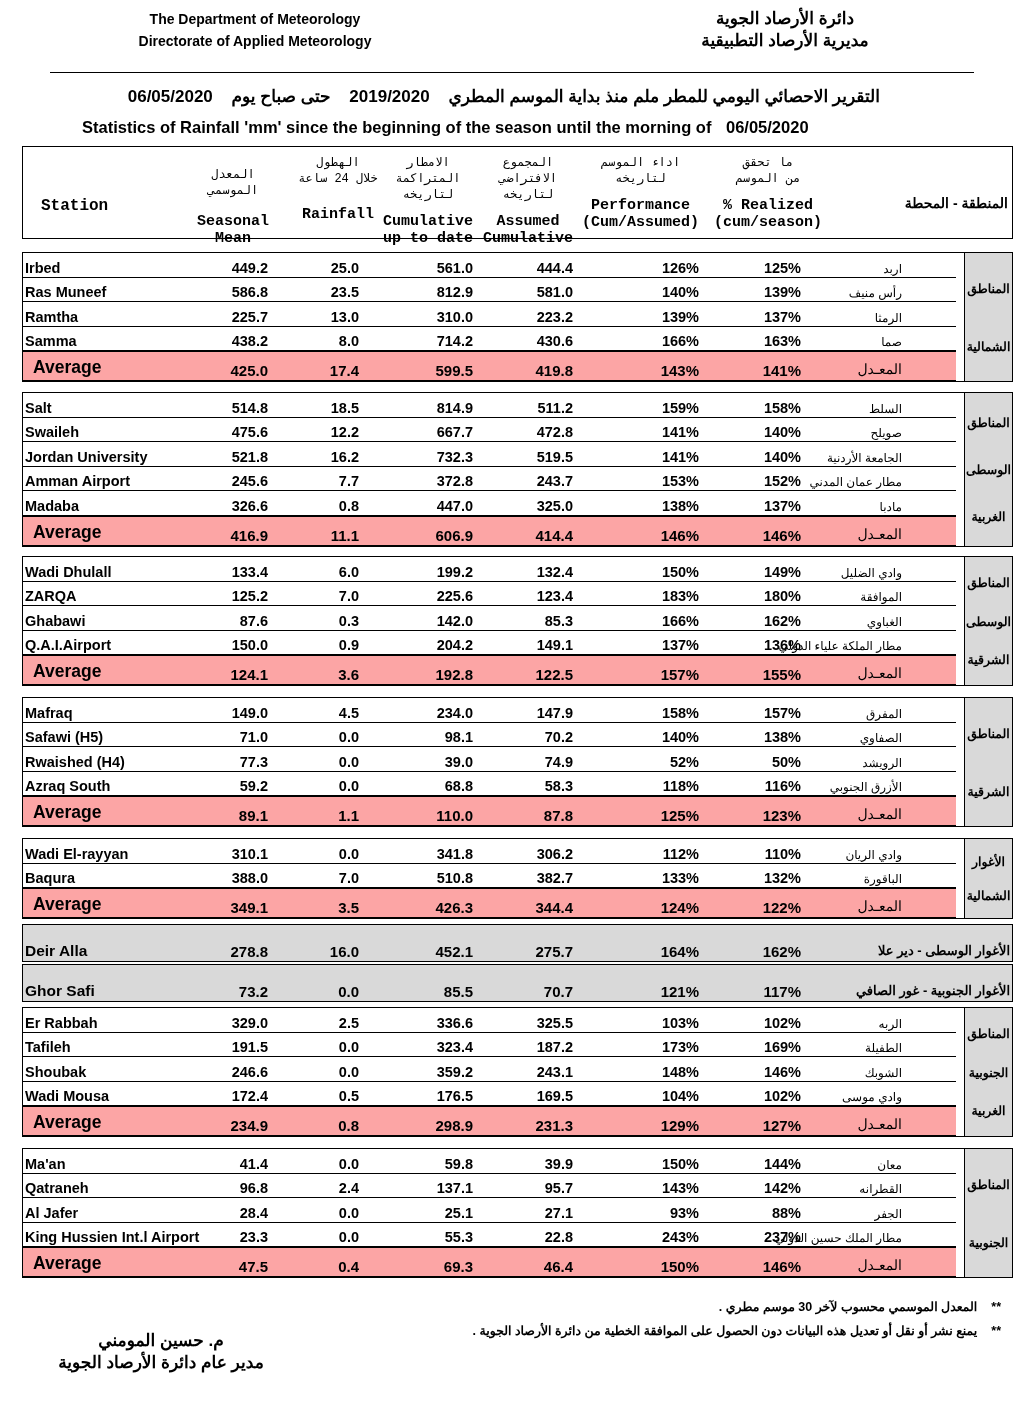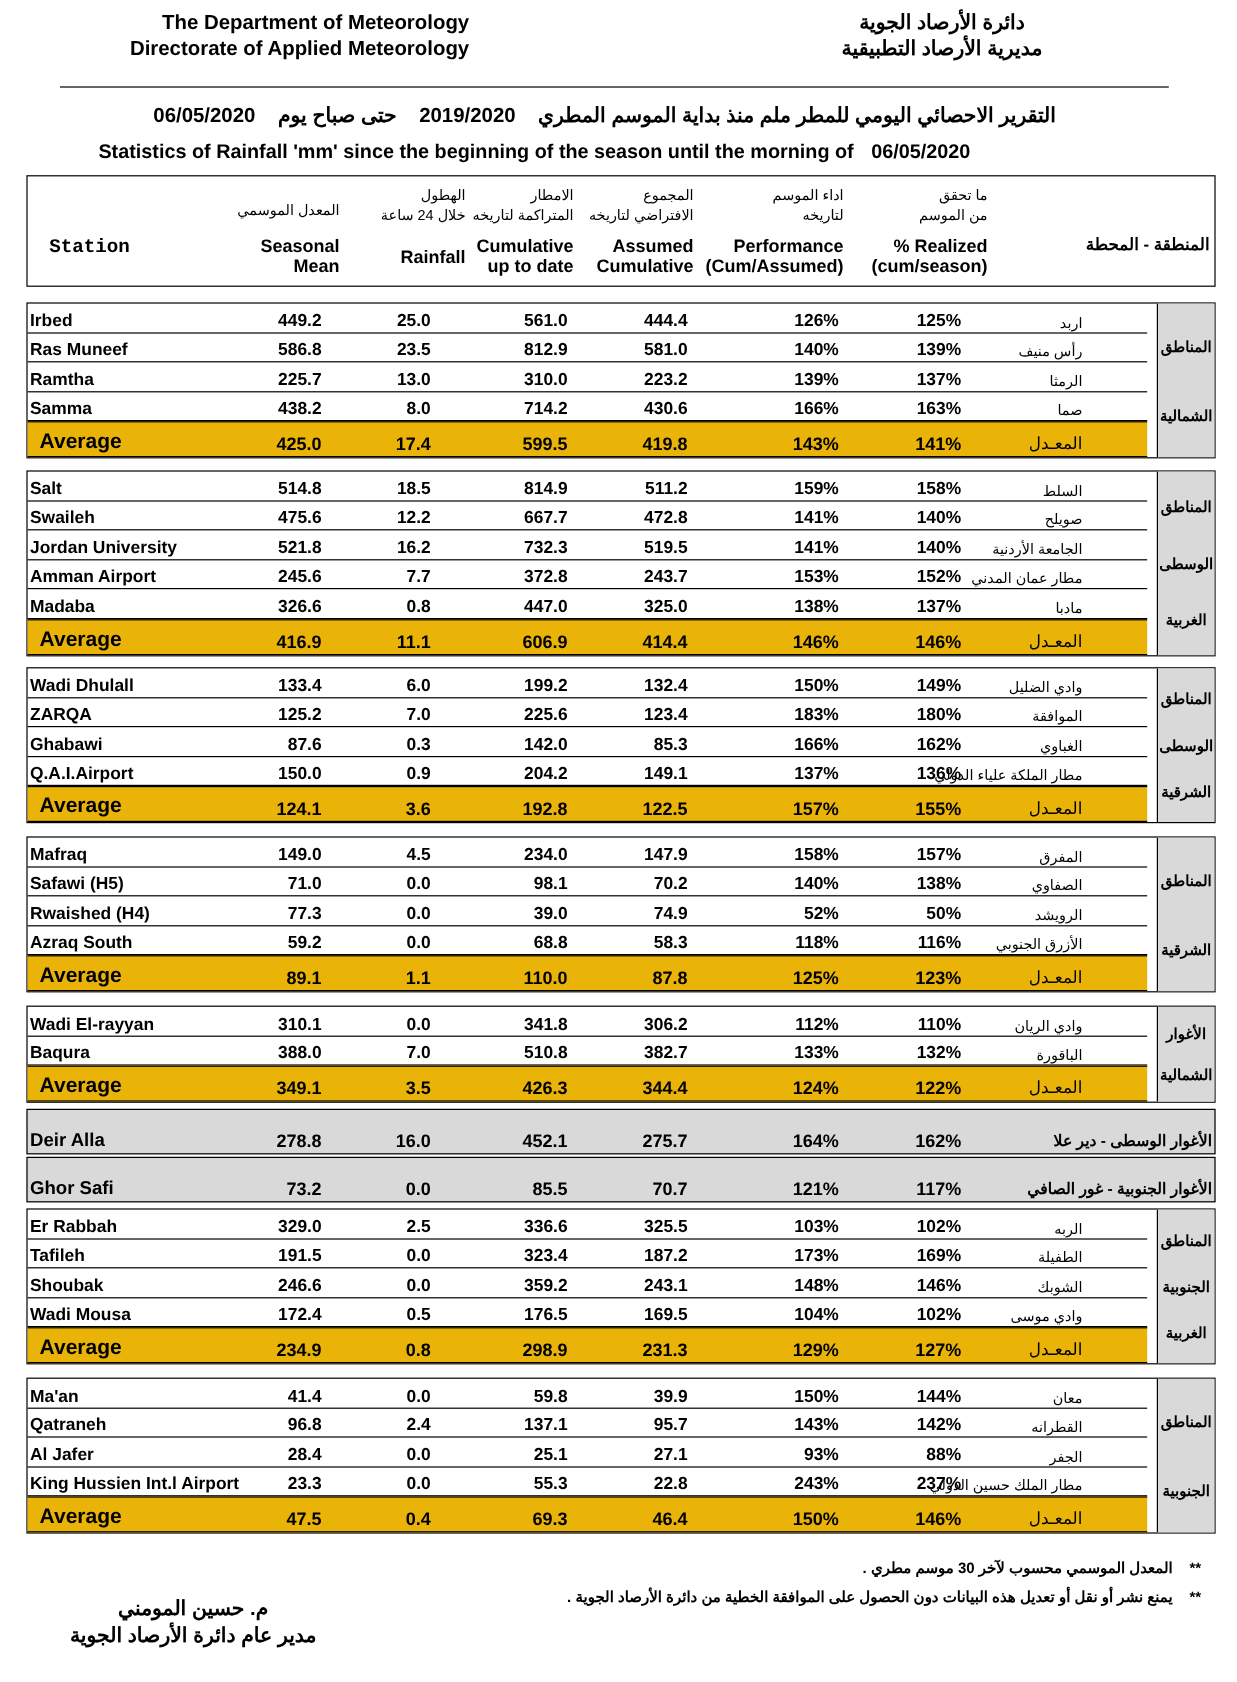--- a/index.html
+++ b/index.html
@@ -1,37 +1,37 @@
 <!DOCTYPE html>
 <html><head>
 <meta charset="utf-8">
 <style>
   * { box-sizing: border-box; margin: 0; padding: 0; }
   body { width: 1031px; height: 1402px; background: #fff; font-family: "Liberation Sans", sans-serif; color: #000; position: relative; overflow: hidden; }
-  .hdr-en { position: absolute; left: 81px; top: 8px; width: 310px; text-align: right; font-weight: bold; font-size: 17px; line-height: 22px; }
+  .hdr-en { position: absolute; left: 100px; top: 8px; width: 310px; text-align: center; font-weight: bold; font-size: 14px; line-height: 22px; }
   .hdr-ar { position: absolute; left: 680px; top: 8px; width: 210px; text-align: center; font-weight: bold; font-size: 17px; line-height: 22px; direction: rtl; }
   .hr { position: absolute; left: 50px; top: 72px; width: 924px; height: 0; border-top: 1.5px solid #000; }
   .title-ar { position: absolute; left: 100px; top: 86px; width: 780px; direction: rtl; font-weight: bold; font-size: 17px; white-space: nowrap; }
   .title-ar span { margin-left: 14px; }
   .title-en { position: absolute; left: 82px; top: 118px; font-weight: bold; font-size: 16.5px; white-space: nowrap; }
   .title-en .date { margin-left: 10px; }
 
   .colhdr { position: absolute; left: 22px; top: 146px; width: 991px; height: 93px; border: 1.5px solid #000; }
-  .colhdr .c { position: absolute; text-align: right; font-weight: bold; }
+  .colhdr .c { position: absolute; text-align: center; font-weight: bold; font-family: Liberation Mono, monospace; }
   .colhdr .ar { font-size: 12px; line-height: 16px; direction: rtl; font-weight: normal; }
   .colhdr .en { font-size: 15px; line-height: 17px; }
   .colhdr .station { position: absolute; left: 18px; top: 50px; font-family: "Liberation Mono", monospace; font-size: 16px; font-weight: bold; }
   .colhdr .region { position: absolute; right: 4px; top: 48px; direction: rtl; font-weight: bold; font-size: 14px; }
 
   .block { position: absolute; left: 22px; width: 991px; border: 1.5px solid #000; }
   .row { position: relative; height: 24.6px; border-bottom: 1px solid #000; font-size: 14.5px; font-weight: bold; }
   .row .name { position: absolute; left: 2px; bottom: 1px; white-space: nowrap; }
   .row .v { position: absolute; bottom: 1px; text-align: right; }
   .row .arname { position: absolute; right: 54px; bottom: 1px; direction: rtl; font-size: 12px; font-weight: normal; white-space: nowrap; }
-  .avg { position: relative; height: 30px; background: #eab308; font-size: 15px; font-weight: bold; border-top: 1px solid #000; }
+  .avg { position: relative; height: 30px; background: #fca5a5; font-size: 15px; font-weight: bold; border-top: 1px solid #000; }
   .avg .name { position: absolute; left: 10px; bottom: 2px; font-size: 17.5px; }
   .avg .v { position: absolute; bottom: 1px; text-align: right; }
   .avg .arname { position: absolute; right: 54px; bottom: 3px; direction: rtl; font-size: 14px; }
   .rlabel { position: absolute; right: 0; top: 0; bottom: 0; width: 48px; background: #d9d9d9; border-left: 1px solid #000; display: flex; flex-direction: column; justify-content: space-around; align-items: center; direction: rtl; font-size: 12.5px; font-weight: bold; padding: 6px 12px; }
   .rows-wrap { position: relative; }
   .rows-wrap .row { margin-right: 56px; }
 
   .single { position: absolute; left: 22px; width: 991px; height: 38px; border: 1.5px solid #000; background: #d9d9d9; font-weight: bold; font-size: 15px; }
   .single .name { position: absolute; left: 2px; bottom: 1px; font-size: 15.5px; }
   .single .v { position: absolute; bottom: 1px; text-align: right; }

